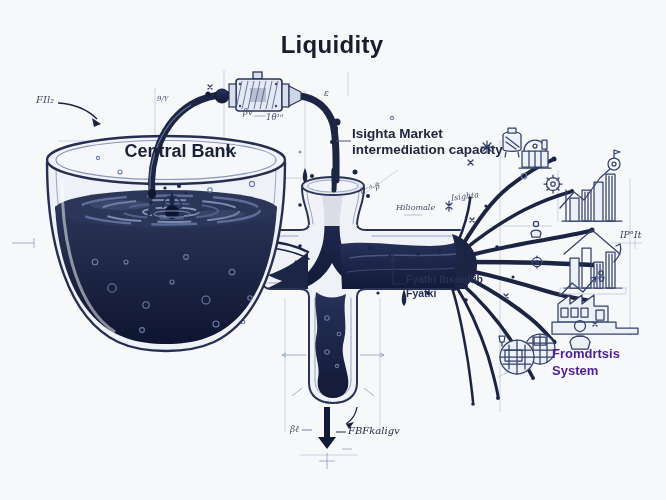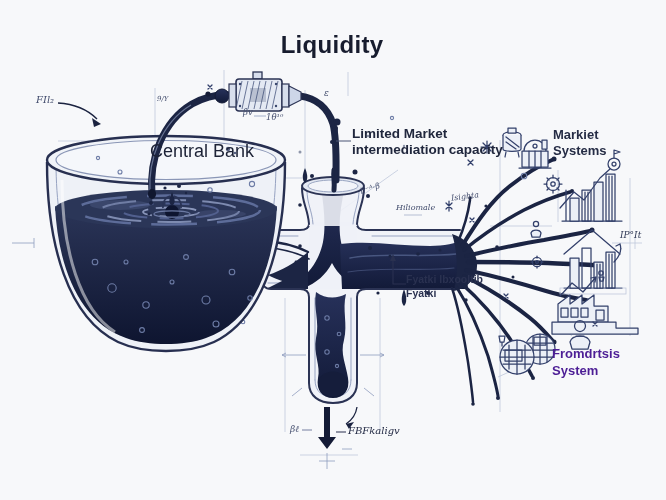--- a/index.html
+++ b/index.html
@@ -1,21 +1,21 @@
 <!DOCTYPE html>
 <html style="--background: #f7f8fa; --ink: #1c2544; --ink-dark: #141b36; --outline: #2b3354; --sketch: #bcc5da; --glass: #eef1f7; --text-primary: #1a2134; --annotation: #444e6e;"><head>
 <meta charset="utf-8">
 <style>
   html,body{margin:0;padding:0;background:#fff}
   .canvas{position:relative;width:666px;height:500px;background:var(--background,#f7f8fa);
           font-family:"Liberation Sans",sans-serif;overflow:hidden}
   .canvas svg{position:absolute;left:0;top:0}
   .lbl{position:absolute;color:var(--text-primary,#1a2134);white-space:nowrap}
   .title{left:232px;top:31px;width:200px;text-align:center;font-size:24px;font-weight:800;letter-spacing:.3px;color:#171c2e}
-  .bowl-label{left:54px;top:141px;width:200px;text-align:right;font-size:18px;font-weight:400;line-height:1.15;color:#1c2236}
+  .bowl-label{left:80px;top:141px;width:200px;text-align:center;font-size:18px;font-weight:700;line-height:1.15;color:#1c2236}
   .limited{left:352px;top:126px;font-size:13.5px;font-weight:700;line-height:1.2;color:#20273d}
   .market{left:553px;top:127px;font-size:13px;font-weight:700;line-height:1.25;color:#252c45}
   .from{left:552px;top:346px;font-size:13px;font-weight:700;line-height:1.3;color:#4c1d95}
   .fund{left:406px;top:272px;font-size:10.5px;font-weight:600;line-height:1.35;color:#2a3150}
   .anno{font-family:"DejaVu Serif",serif;font-style:italic;color:var(--annotation,#444e6e)}
   .a-inlet{left:36px;top:94px;font-size:10px}
   .a-bv{left:243px;top:107px;font-size:8.5px}
   .a-p10{left:266px;top:112px;font-size:8.5px}
   .a-1y{left:157px;top:95px;font-size:7px}
   .a-eps{left:324px;top:88px;font-size:9px}
@@ -341,28 +341,24 @@
   </g>
 </svg>
 
   <div class="lbl title">Liquidity</div>
 
   <div class="lbl bowl-label">
     <div>Central Bank</div>
   </div>
 
   <div class="lbl limited">
-    <div>Limited Market</div>
+    <div>Isighta Market</div>
     <div>intermediation capacity</div>
   </div>
 
-  <div class="lbl market">
-    <div>Markiet</div>
-    <div>Systems</div>
-  </div>
 
   <div class="lbl from">
     <div>Fromdrtsis</div>
     <div>System</div>
   </div>
 
   <div class="lbl fund">
     <div>Fyatki Ibxooltib</div>
     <div>Fyatki</div>
   </div>

